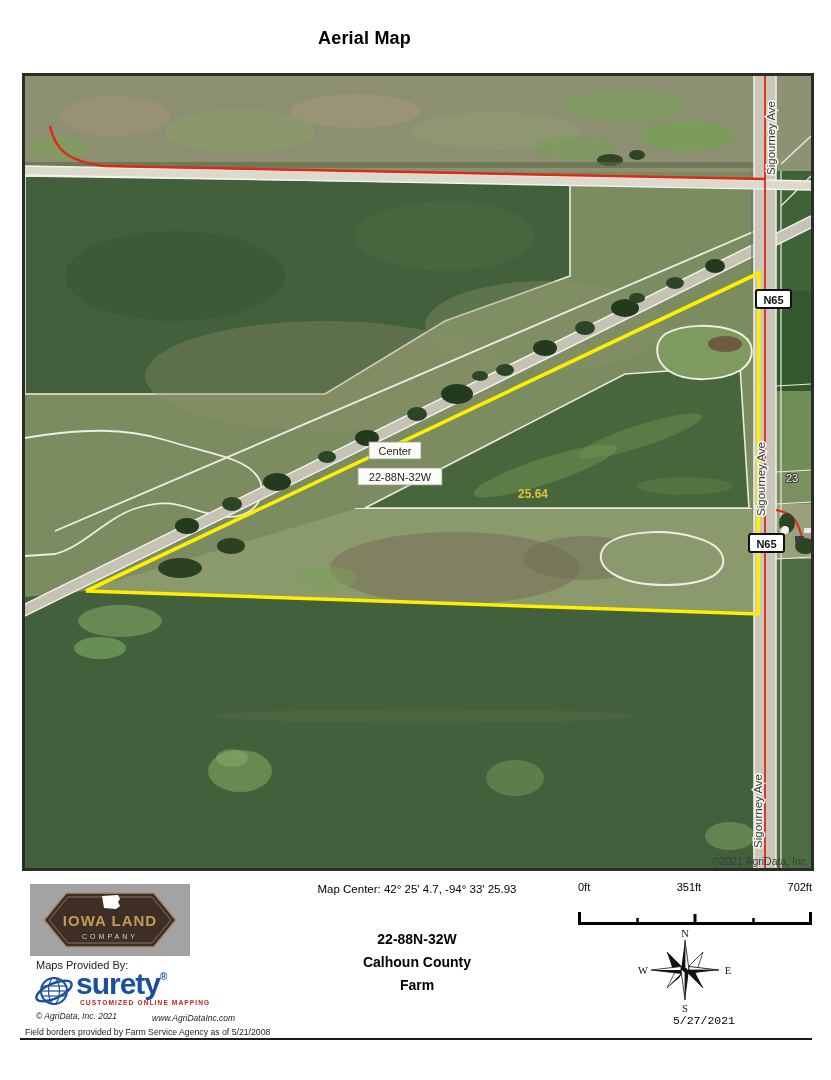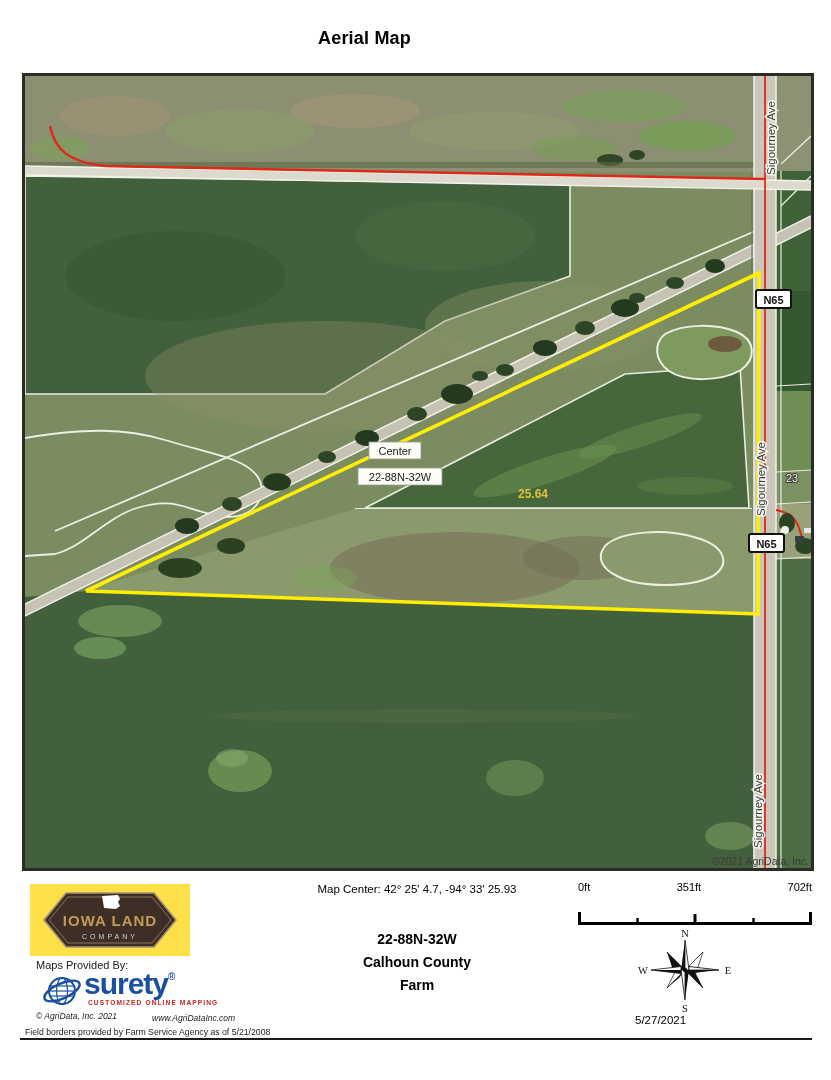--- a/index.html
+++ b/index.html
@@ -13,36 +13,36 @@
     left:0;top:28px;width:729px;text-align:center;
     font-size:18px;font-weight:bold;letter-spacing:.2px;color:#000;
   }
   
   #map-frame{
     left:22px;top:73px;width:786px;height:792px;
     border:3px solid #2b2b28;background:#7b8c60;
   }
   #map-frame svg{display:block;}
   
-  #iowa-logo{left:30px;top:884px;width:160px;height:72px;background:#fde047;}
+  #iowa-logo{left:30px;top:884px;width:160px;height:72px;background:#a3a3a3;}
   #maps-provided{left:36px;top:959px;font-size:11px;color:#222;}
-  #surety{left:42px;top:971px;width:210px;height:40px;}
+  #surety{left:34px;top:971px;width:210px;height:40px;}
   #surety-word{position:absolute;left:42px;top:-4px;font-size:30px;font-weight:bold;color:#1b4fa0;letter-spacing:-1px;}
   #surety-reg{font-size:10px;vertical-align:14px;font-weight:bold;}
   #surety-tag{position:absolute;left:46px;top:28px;font-size:6.6px;font-weight:bold;color:#cc2020;letter-spacing:1.1px;}
   #agridata-line{left:36px;top:1011px;font-size:8.5px;color:#222;width:260px;font-style:italic;}
   #agridata-url{position:absolute;left:116px;top:2px;}
   #field-note{left:25px;top:1027px;font-size:8.7px;color:#222;}
   #footer-rule{left:20px;top:1038px;width:792px;border-top:2px solid #1b1b1b;height:0;}
   #map-center-line{left:267px;top:883px;width:300px;text-align:center;font-size:11.5px;color:#000;}
   #township-block{left:317px;top:928px;width:200px;text-align:center;font-weight:bold;font-size:14px;line-height:23px;color:#000;}
   #scalebar{left:578px;top:881px;width:234px;}
   #scalebar .labels{display:flex;justify-content:space-between;font-size:11px;color:#000;margin-bottom:18px;}
   #compass{left:635px;top:928px;width:100px;height:86px;}
-  #map-date{left:635px;top:1014px;width:100px;text-align:left;font-size:11.5px;color:#000;}
+  #map-date{left:635px;top:1014px;width:100px;text-align:right;font-size:11.5px;color:#000;font-family:Liberation Mono, monospace;}
   .serif{font-family:"Liberation Serif", serif;}
 </style>
 </head>
 <body>
 
 <div class="abs" id="page-title">Aerial Map</div>
 
 <div class="abs" id="map-frame">
 <svg width="786" height="792" viewBox="0 0 786 792">
 

